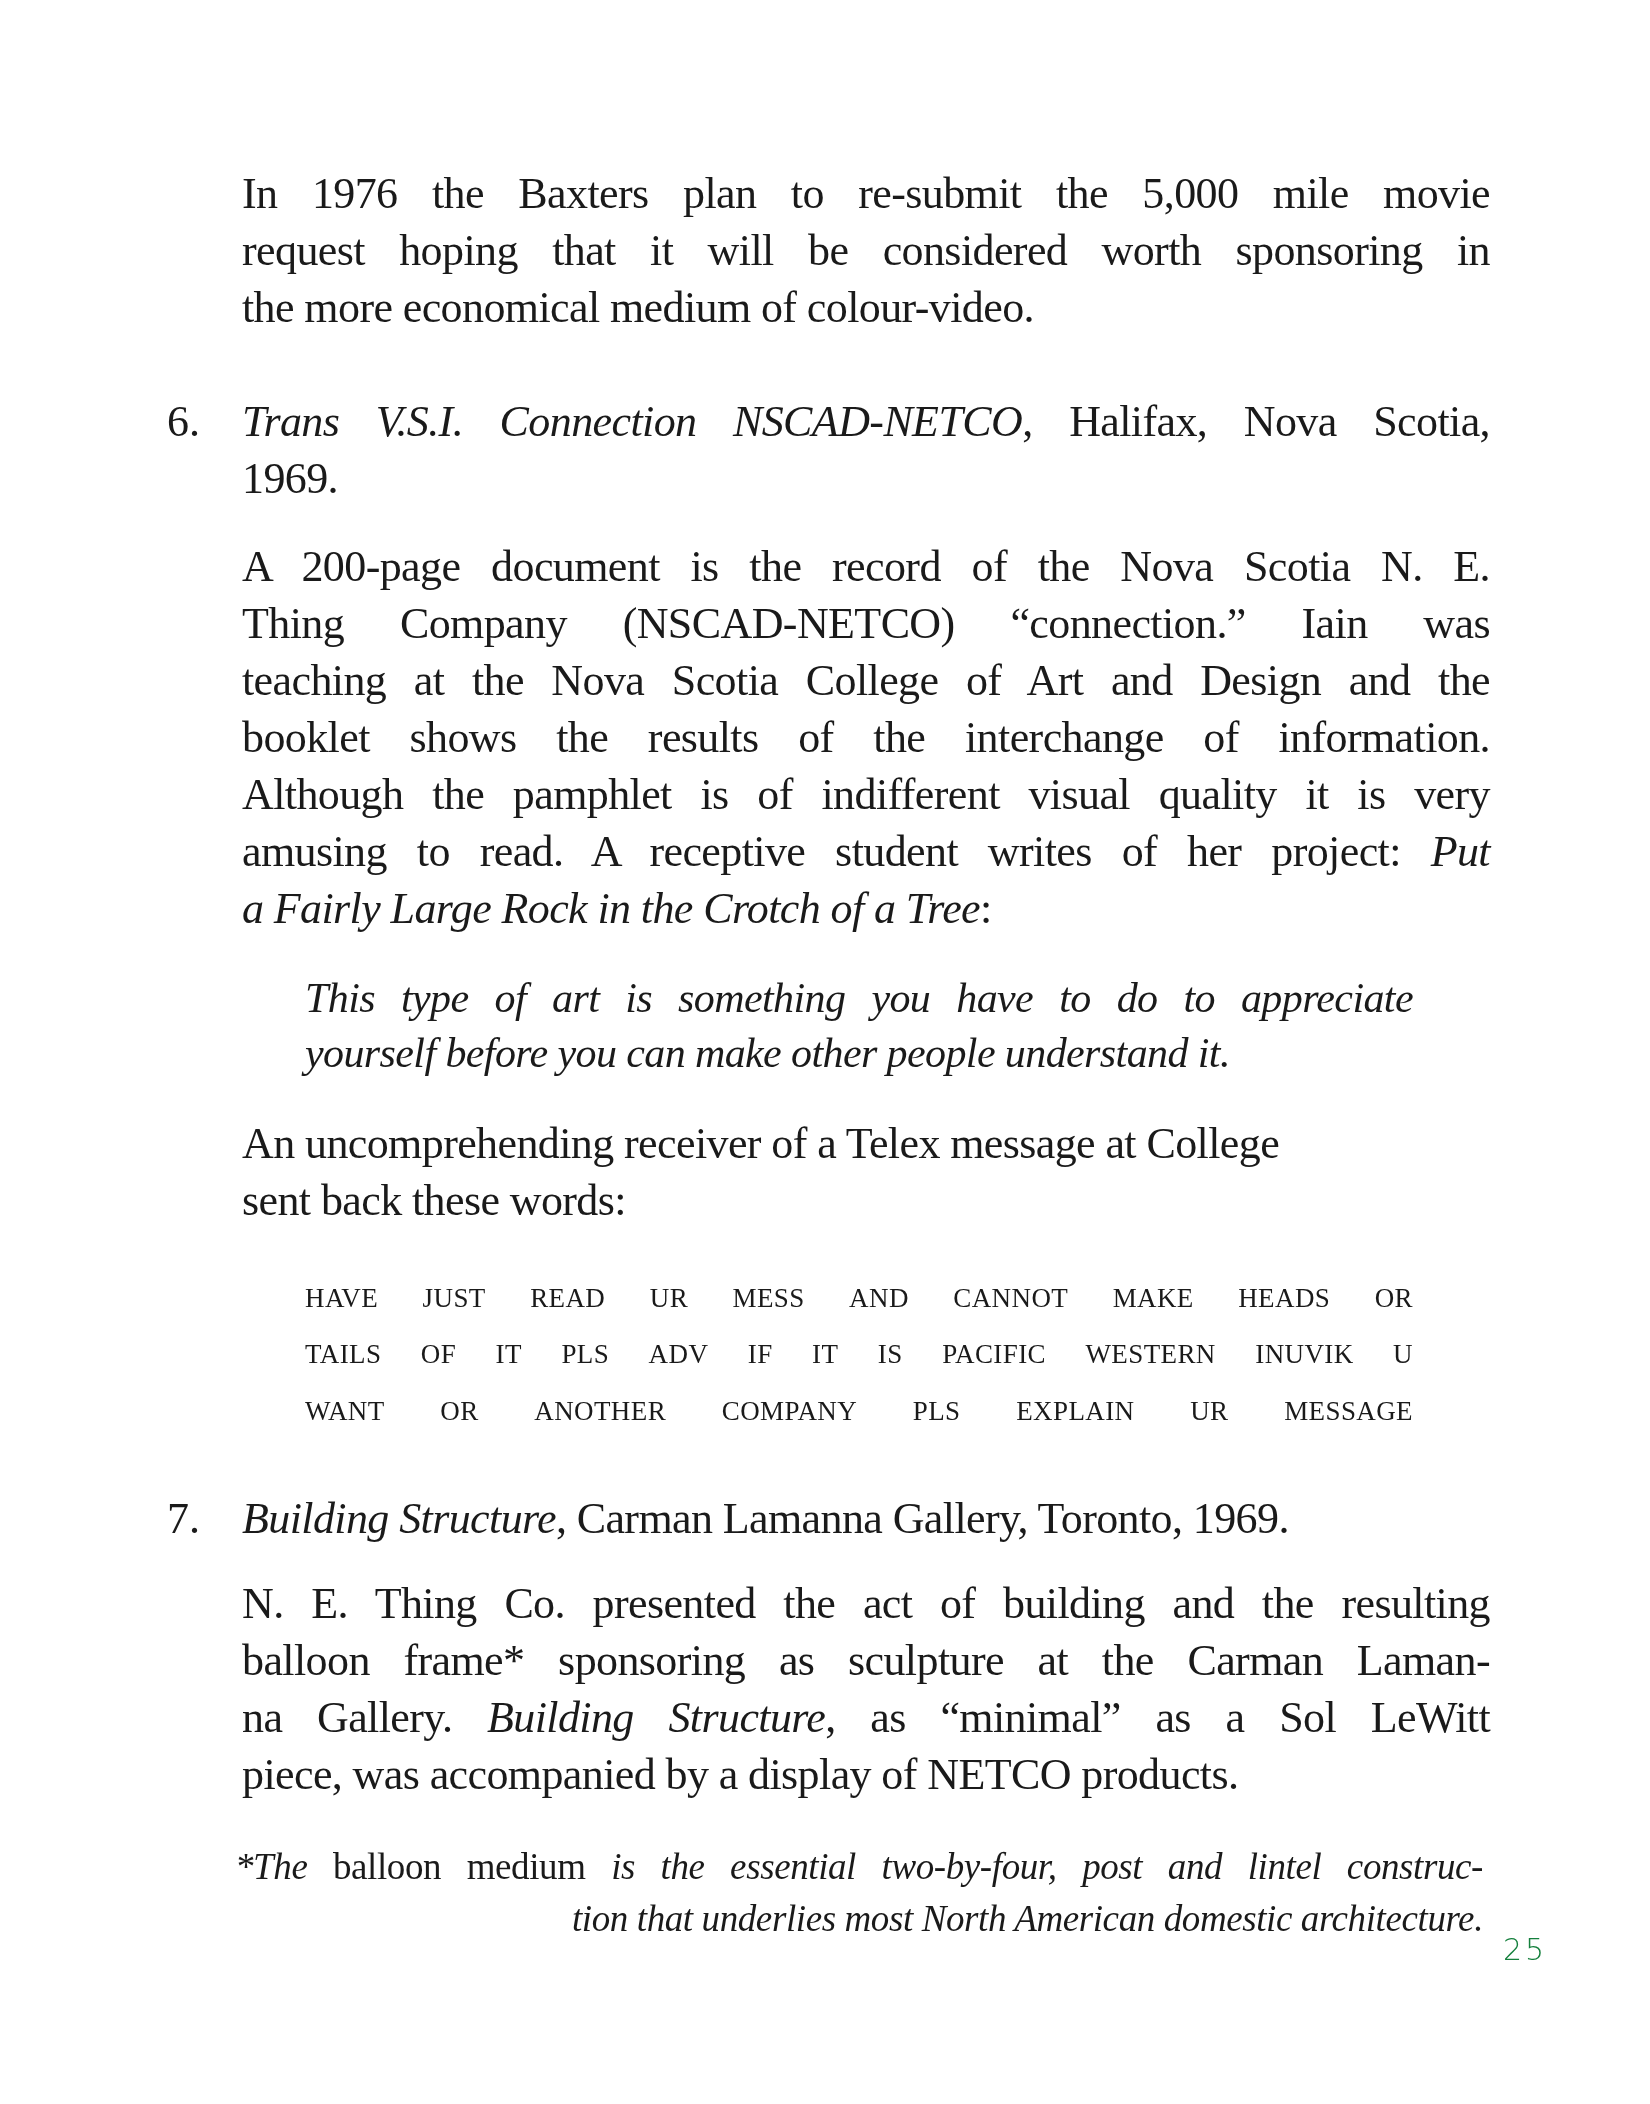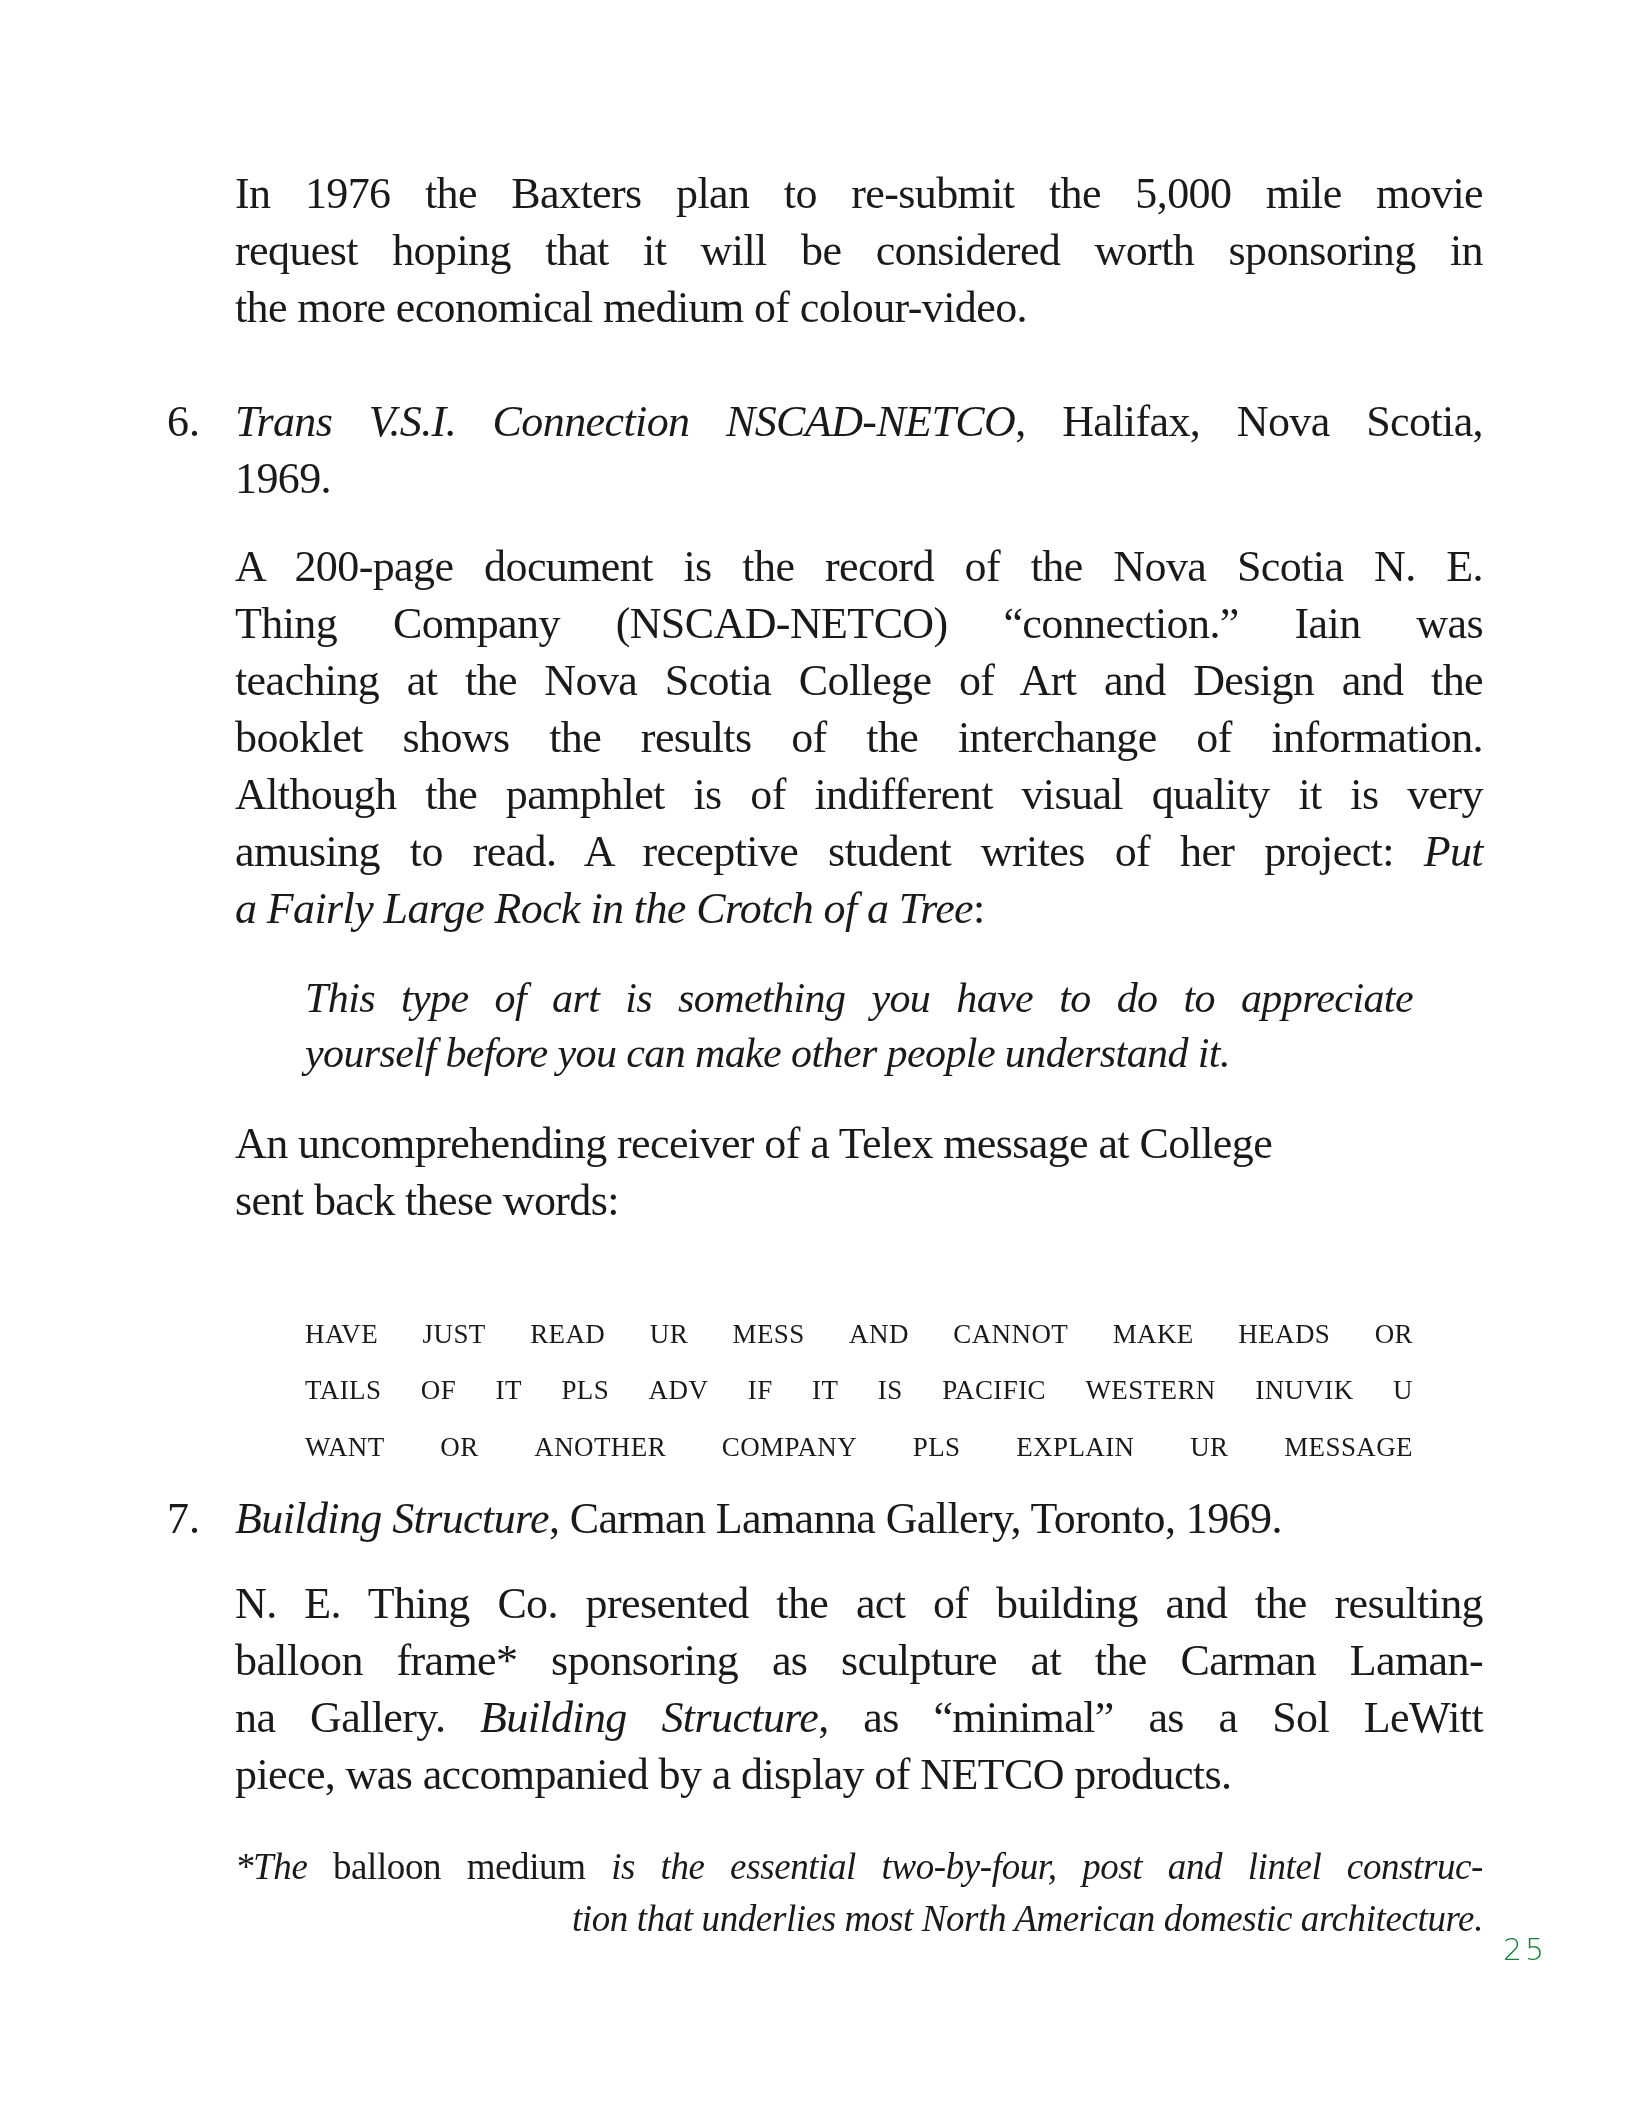--- a/index.html
+++ b/index.html
@@ -22,21 +22,21 @@
       height: 2104px;
       background: #ffffff;
     }
     .line {
       position: absolute;
       white-space: nowrap;
       font-size: 44px;
       line-height: 1;
       letter-spacing: -0.6px;
     }
-    .body-line { left: 235px; width: 1248px; }
+    .body-line { left: 242px; width: 1248px; }
     .justify {
       text-align: justify;
       text-align-last: justify;
     }
     .num {
       position: absolute;
       left: 167px;
       font-size: 44px;
       line-height: 1;
     }
@@ -46,21 +46,20 @@
       font-style: italic;
       font-size: 42px;
     }
     .telex-line {
       left: 305px;
       width: 1108px;
       font-variant: small-caps;
       text-transform: lowercase;
       font-size: 38px;
       letter-spacing: 0.4px;
-      margin-top: 36px;
     }
     .foot-line {
       left: 235px;
       width: 1248px;
       font-size: 37px;
       letter-spacing: -0.4px;
     }
     .it { font-style: italic; text-align: right; }
     .pagenum {
       position: absolute;

